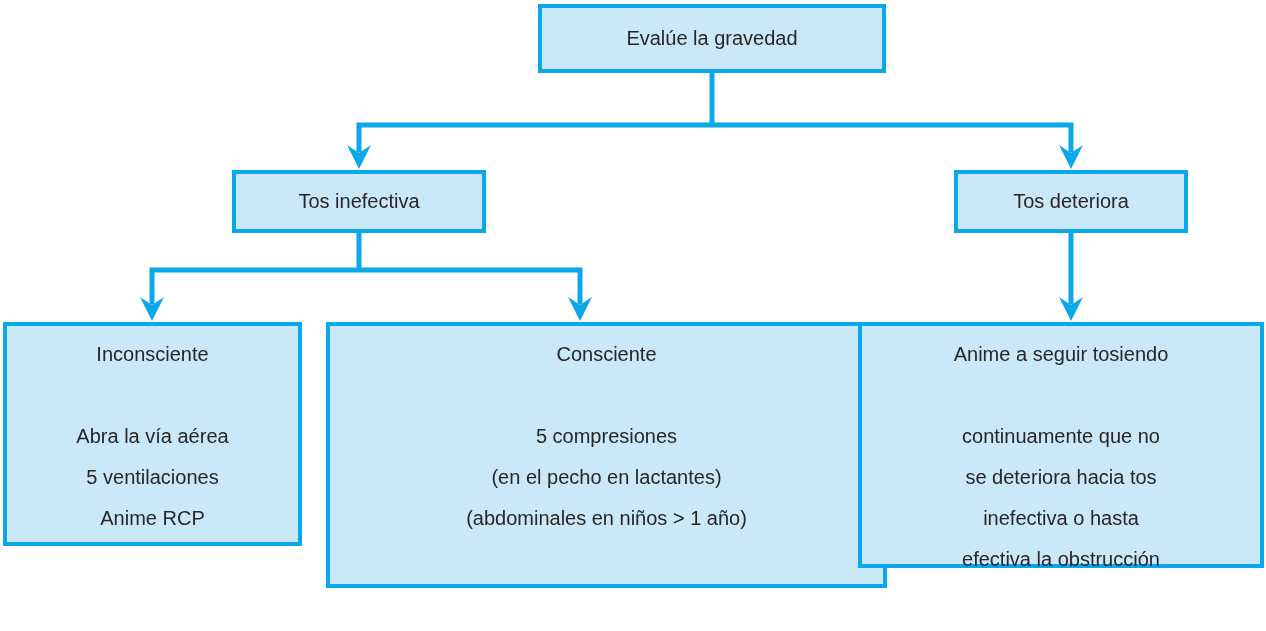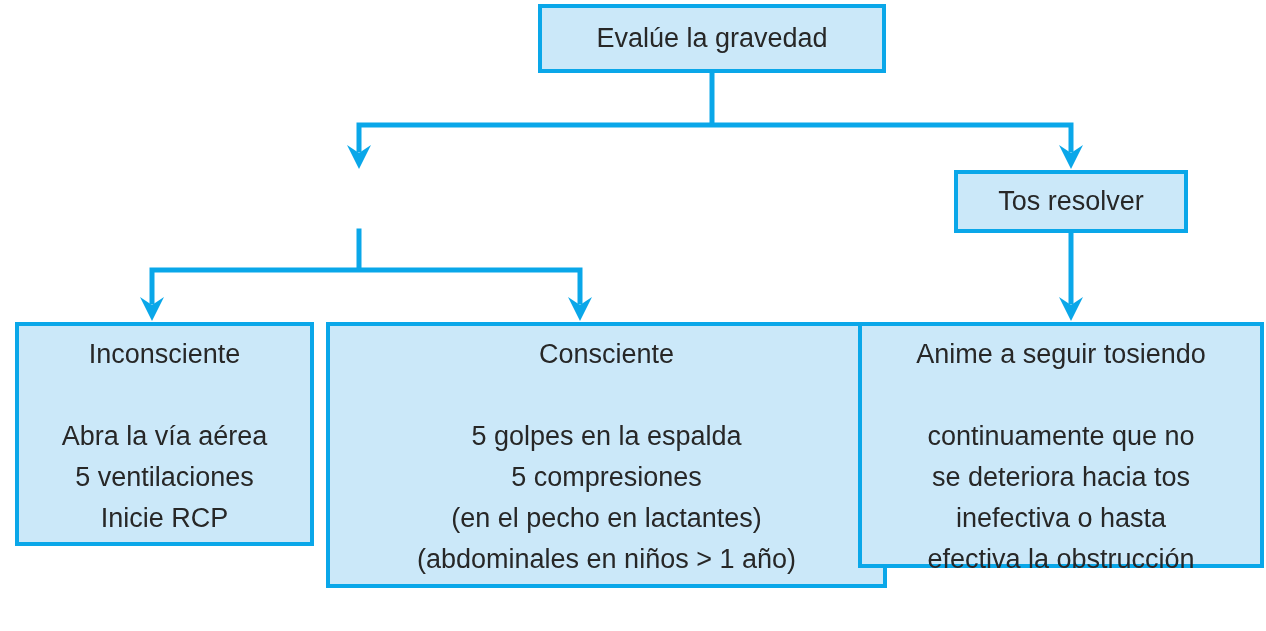--- a/index.html
+++ b/index.html
@@ -28,35 +28,35 @@
     stroke-width: 5;
     fill: none;
     stroke-linecap: square;
   }
   .connectors polygon { fill: var(--accent); }
   .node {
     position: absolute;
     box-sizing: border-box;
     background: var(--box-fill);
     border: 4px solid var(--accent);
-    font-size: 27px;
+    font-size: 20px;
     line-height: 41px;
     text-align: center;
   }
   .node.single {
     display: flex;
     align-items: center;
     justify-content: center;
   }
   .node.multi { padding-top: 8px; }
   .line { height: 41px; white-space: nowrap; }
   #n-root { left: 538px; top: 4px;   width: 348px; height: 69px; }
   #n-ineff{ left: 232px; top: 170px; width: 254px; height: 63px; }
   #n-eff  { left: 954px; top: 170px; width: 234px; height: 63px; }
-  #n-unc  { left: 3px;   top: 322px; width: 299px; height: 224px; margin-left: 12px; }
+  #n-unc  { left: 3px;   top: 322px; width: 299px; height: 224px; }
   #n-con  { left: 326px; top: 322px; width: 561px; height: 266px; }
   #n-enc  { left: 858px; top: 322px; width: 406px; height: 246px; }
 </style>
 </head>
 <body>
 
 <div class="stage">
 
   <svg class="connectors" viewBox="0 0 1266 631" xmlns="http://www.w3.org/2000/svg">
     <path d="M712 71 V125 M359 125 H1071 M359 125 V150 M1071 125 V150"></path>
@@ -66,37 +66,39 @@
     <polygon points="1071,169 1059,145 1071,153 1083,145"></polygon>
     <polygon points="152,321 140,297 152,305 164,297"></polygon>
     <polygon points="580,321 568,297 580,305 592,297"></polygon>
     <polygon points="1071,321 1059,297 1071,305 1083,297"></polygon>
   </svg>
 
   <div class="node single" id="n-root">
     <span>Evalúe la gravedad</span>
   </div>
 
+  <div class="node single" id="n-ineff">
+    <span>Tos inefectiva</span>
+  </div>
 
   <div class="node single" id="n-eff">
-    <span>Tos resolver</span>
+    <span>Tos deteriora</span>
   </div>
 
   <div class="node multi" id="n-unc">
     <div class="line">Inconsciente</div>
     <div class="line"></div>
     <div class="line">Abra la vía aérea</div>
     <div class="line">5 ventilaciones</div>
-    <div class="line">Inicie RCP</div>
+    <div class="line">Anime RCP</div>
   </div>
 
   <div class="node multi" id="n-con">
     <div class="line">Consciente</div>
     <div class="line"></div>
-    <div class="line">5 golpes en la espalda</div>
     <div class="line">5 compresiones</div>
     <div class="line">(en el pecho en lactantes)</div>
     <div class="line">(abdominales en niños &gt; 1 año)</div>
   </div>
 
   <div class="node multi" id="n-enc">
     <div class="line">Anime a seguir tosiendo</div>
     <div class="line"></div>
     <div class="line">continuamente que no</div>
     <div class="line">se deteriora hacia tos</div>

